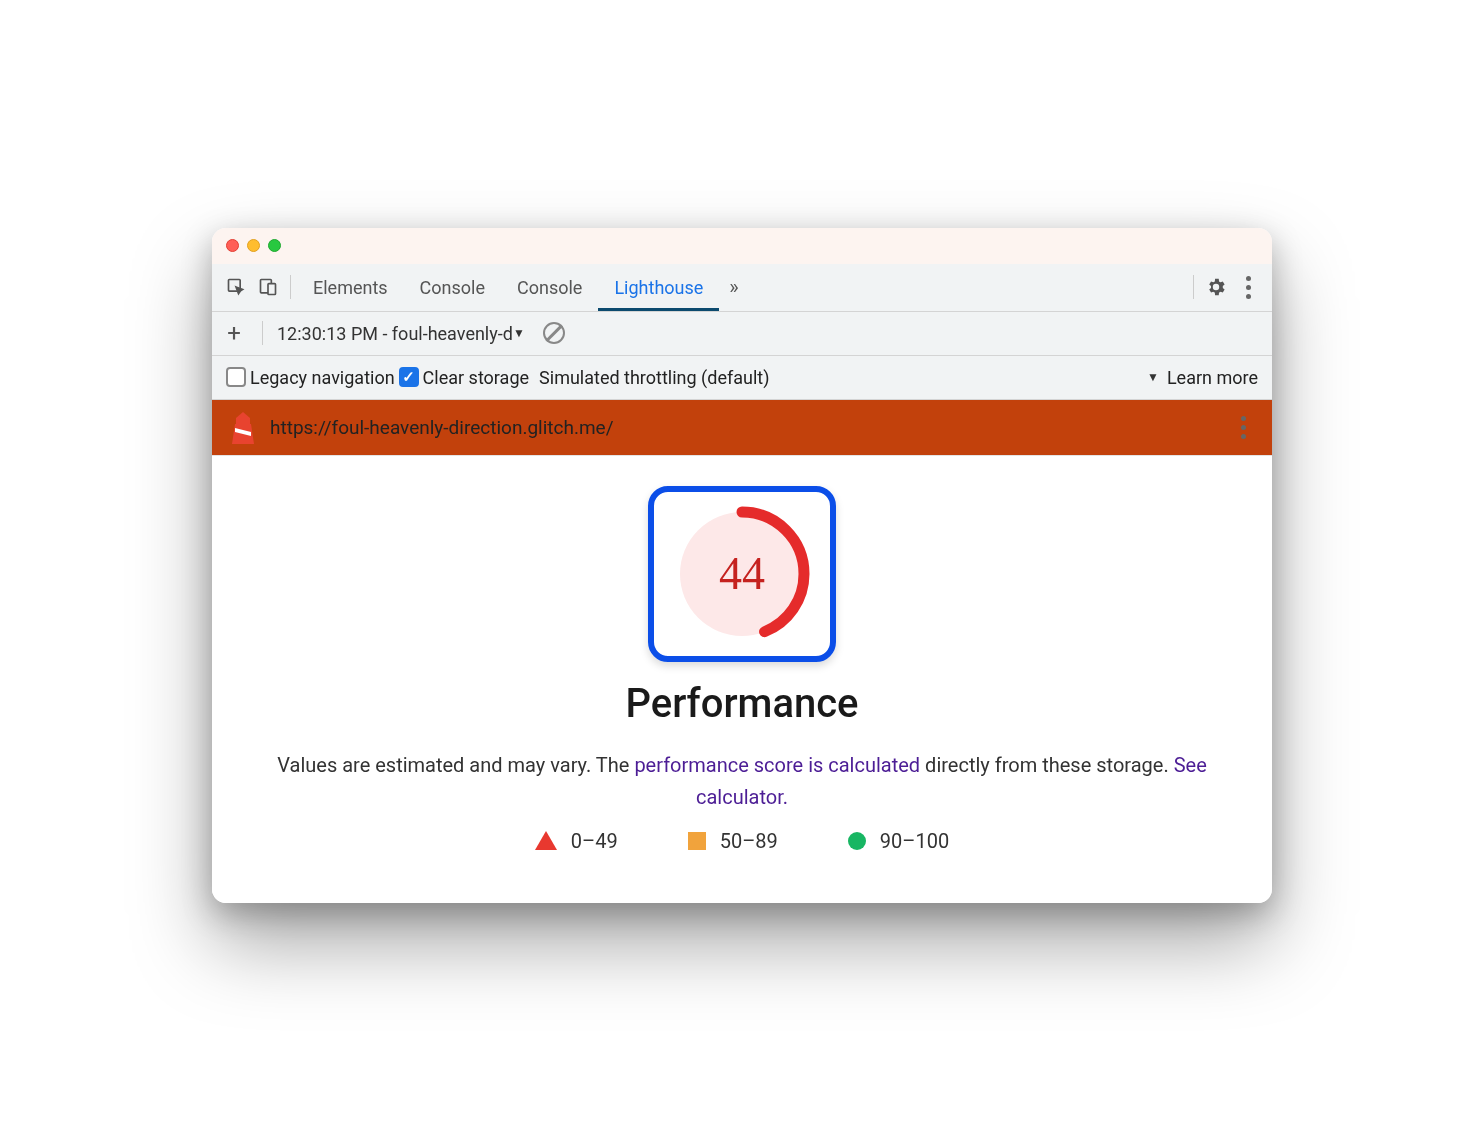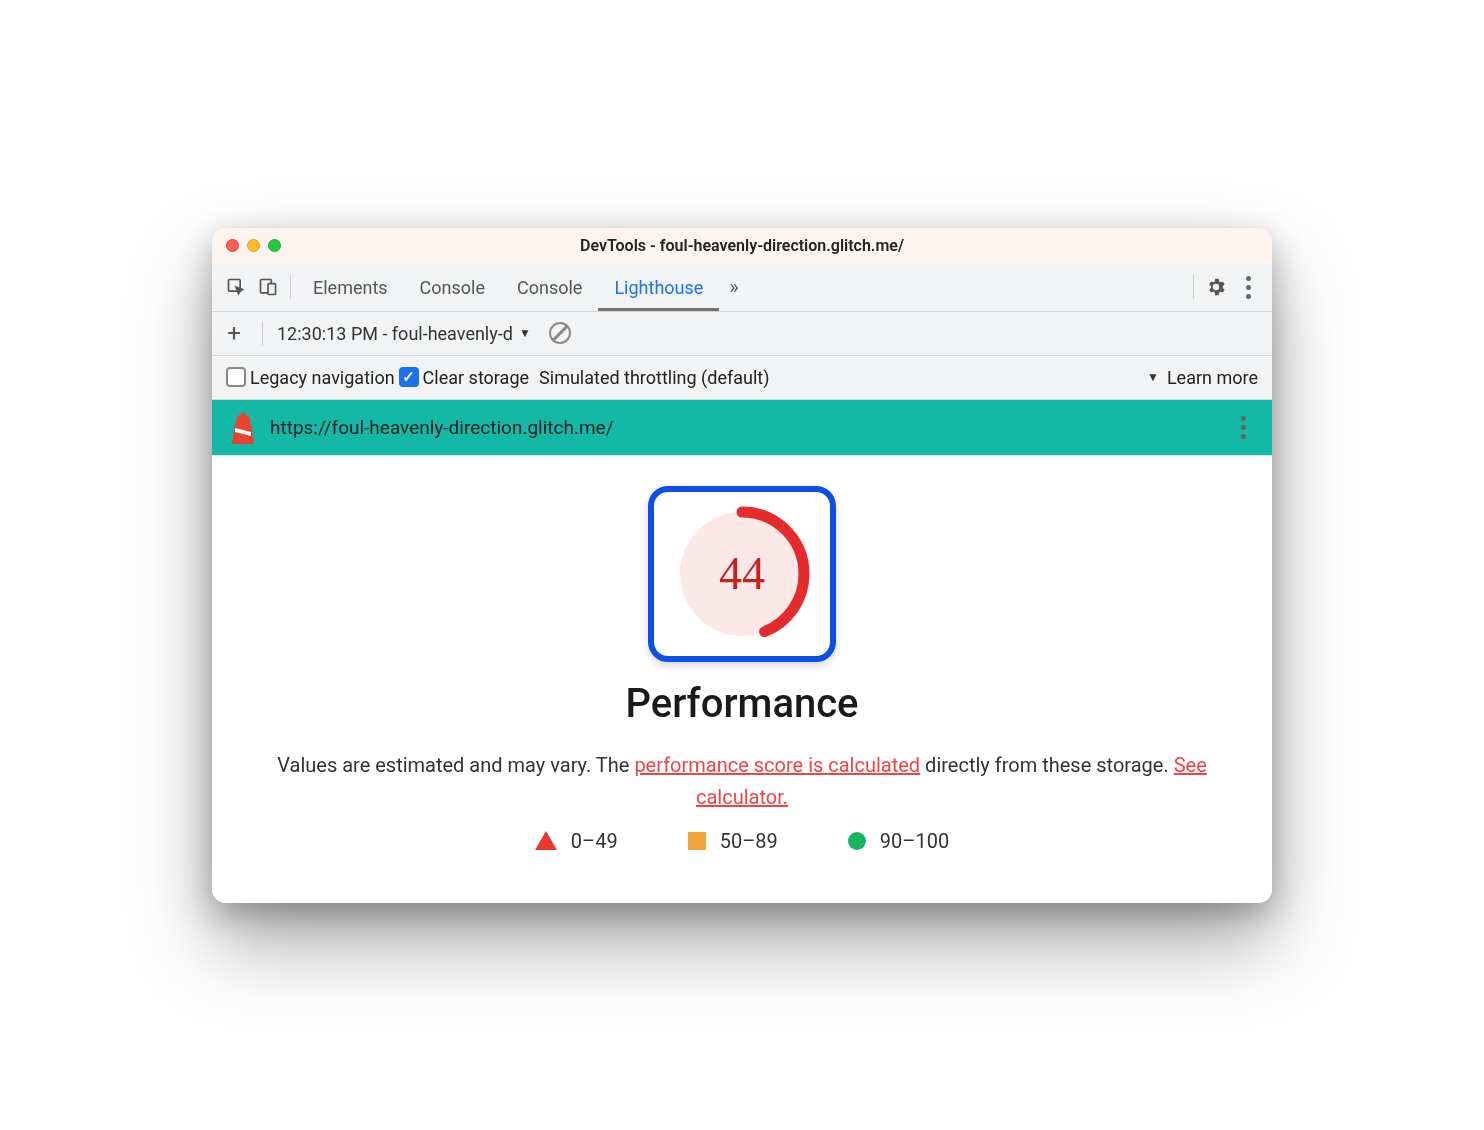--- a/index.html
+++ b/index.html
@@ -47,32 +47,32 @@
   }
   .icon-btn {
     width: 32px; height: 32px; display:flex; align-items:center; justify-content:center;
     border-radius:4px; cursor:pointer; color:#555;
   }
   .sep { width:1px; height:24px; background:#ccc; margin:0 6px;}
   .tab {
     padding: 0 16px; height:48px; display:flex; align-items:center;
     font-size:18px; color:#555; cursor:pointer;
   }
-  .tab.active { color:#1a73e8; border-bottom:3px solid #737373; height:48px; padding-top:3px;}
+  .tab.active { color:#1a73e8; border-bottom:3px solid #0c4a6e; height:48px; padding-top:3px;}
   .spacer { flex:1; }
   .chev { font-size:20px; color:#555; cursor:pointer; padding:0 10px;}
   
   .toolbar2 {
     display:flex; align-items:center; height:44px;
     border-bottom:1px solid #d4d4d4; background:#f1f3f4;
     padding:0 8px; gap:8px; font-size:18px; color:#333;
   }
   .plus { font-size:24px; color:#555; width:28px; text-align:center; cursor:pointer;}
   .run-select {
-    display:flex; align-items:center; gap:6px; cursor:pointer;
+    display:flex; align-items:center; gap:0; cursor:pointer;
     max-width:300px; overflow:hidden; white-space:nowrap;
   }
   .tri-down { font-size:12px; color:#333;}
   .block-icon {
     width:22px;height:22px;border:2.5px solid #888;border-radius:50%;
     position:relative; margin-left:10px;
   }
   .block-icon::after{
     content:""; position:absolute; width:2.5px; height:22px; background:#888;
     left:50%; top:-2px; transform:translateX(-50%) rotate(45deg);
@@ -85,21 +85,21 @@
   }
   .cbx {
     width:20px;height:20px;border:2px solid #888;border-radius:4px;display:inline-flex;
     align-items:center;justify-content:center;cursor:pointer;background:#fff;
   }
   .cbx.checked{ background:#1a73e8; border-color:#1a73e8; color:#fff; font-size:15px; font-weight:bold;}
   .learn { cursor:pointer; margin-left:4px;}
   
   .url-row{
     display:flex; align-items:center; height:56px;
-    border-bottom:1px solid #e4e4e4; background:#14b8a6;
+    border-bottom:1px solid #e4e4e4; background:#c2410c;
     padding:0 18px; gap:14px; font-size:19px; color:#222;
   }
   .lh-icon{ width:26px;height:30px; position:relative;}
   .kebab{ display:flex;flex-direction:column;gap:4px;cursor:pointer;padding:8px;}
   .kebab span{width:5px;height:5px;border-radius:50%;background:#666;}
   
   .report{
     background:#fff; padding:30px 40px 50px; text-align:center;
   }
   .gauge-box{
@@ -116,21 +116,21 @@
   .gauge-val{
     position:absolute; inset:0; display:flex;align-items:center;justify-content:center;
     font-size:46px; font-weight:500; color:#c5221f;
   }
   .perf-title{
     font-size:40px; font-weight:500; color:#1a1a1a; margin-top:18px;
   }
   .desc{
     font-size:20px; color:#333; margin-top:22px; line-height:1.6;
   }
-  .desc a{ color:#ef4444; text-decoration:underline;}
+  .desc a{ color:#4c1d95; }
   .legend{
     display:flex; justify-content:center; gap:70px; margin-top:16px;
     font-size:20px; color:#333;
   }
   .legend-item{ display:flex; align-items:center; gap:14px;}
   .lg-tri{
     width:0;height:0;border-left:11px solid transparent;border-right:11px solid transparent;
     border-bottom:19px solid #e8382f;
   }
   .lg-sq{ width:18px;height:18px;background:#f1a33c;}
@@ -140,21 +140,20 @@
 <body>
 
 <div class="window">
 
   <div class="titlebar">
     <div class="traffic">
       <div class="dot red"></div>
       <div class="dot yellow"></div>
       <div class="dot green"></div>
     </div>
-    <div class="title">DevTools - foul-heavenly-direction.glitch.me/</div>
   </div>
 
   <div class="tabs-row">
     <div class="icon-btn">
       <svg width="20" height="20" viewBox="0 0 24 24" fill="none" stroke="#555" stroke-width="2">
         <rect x="3" y="3" width="14" height="14" rx="1"></rect>
           <path d="M12 12 l8 3 -3 2 -2 3 z" fill="#555"></path>
       </svg>
     </div>
     <div class="icon-btn">

